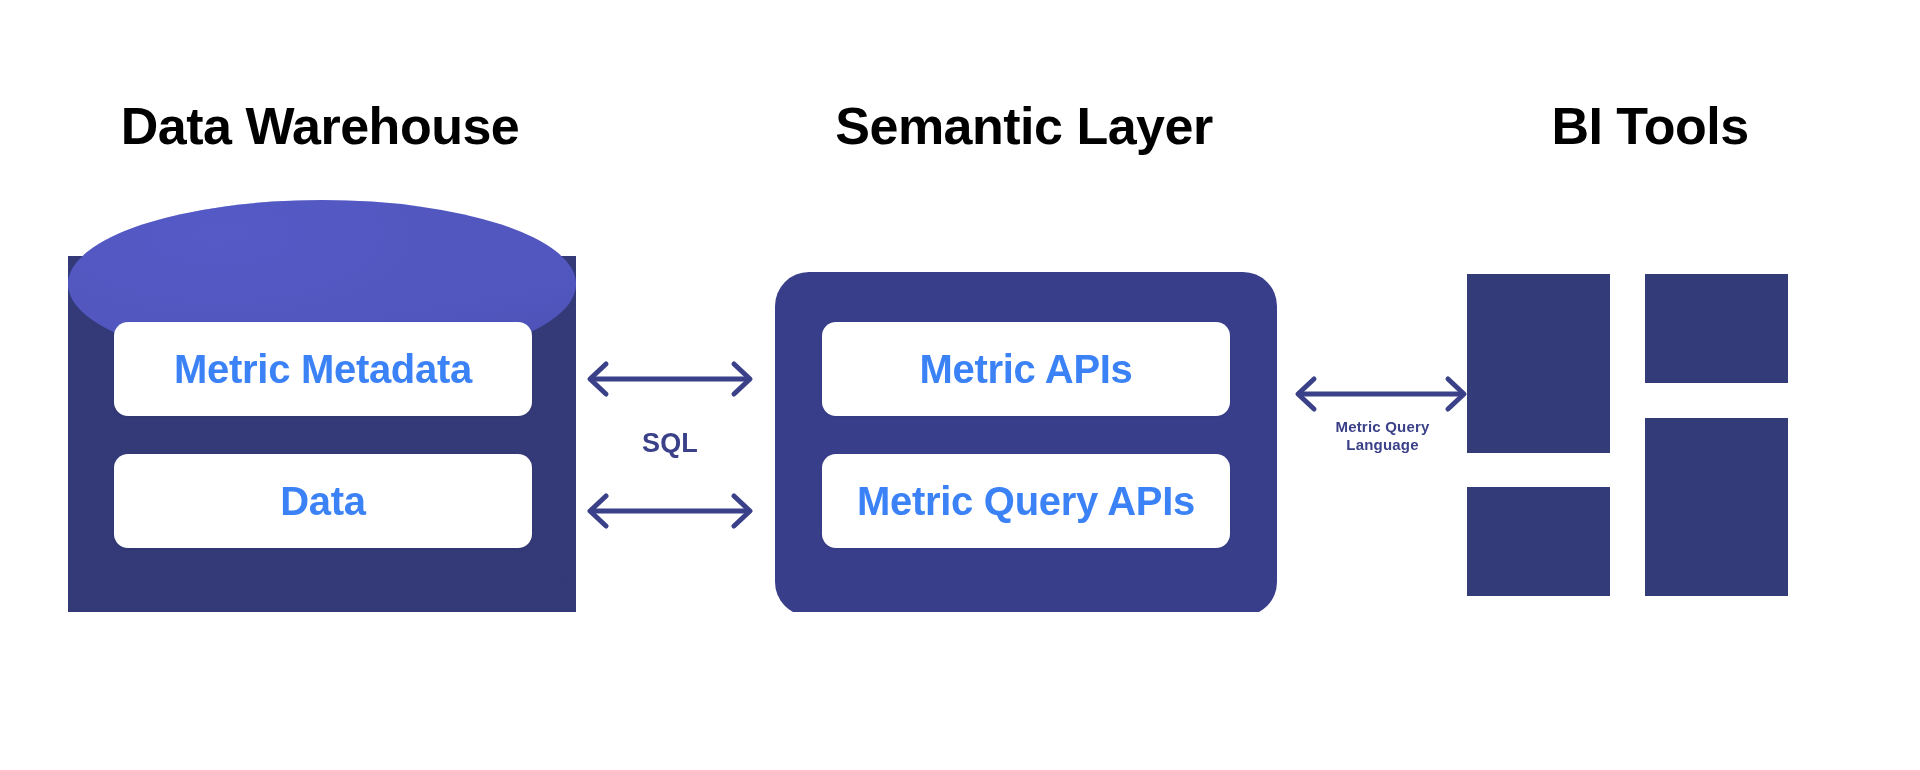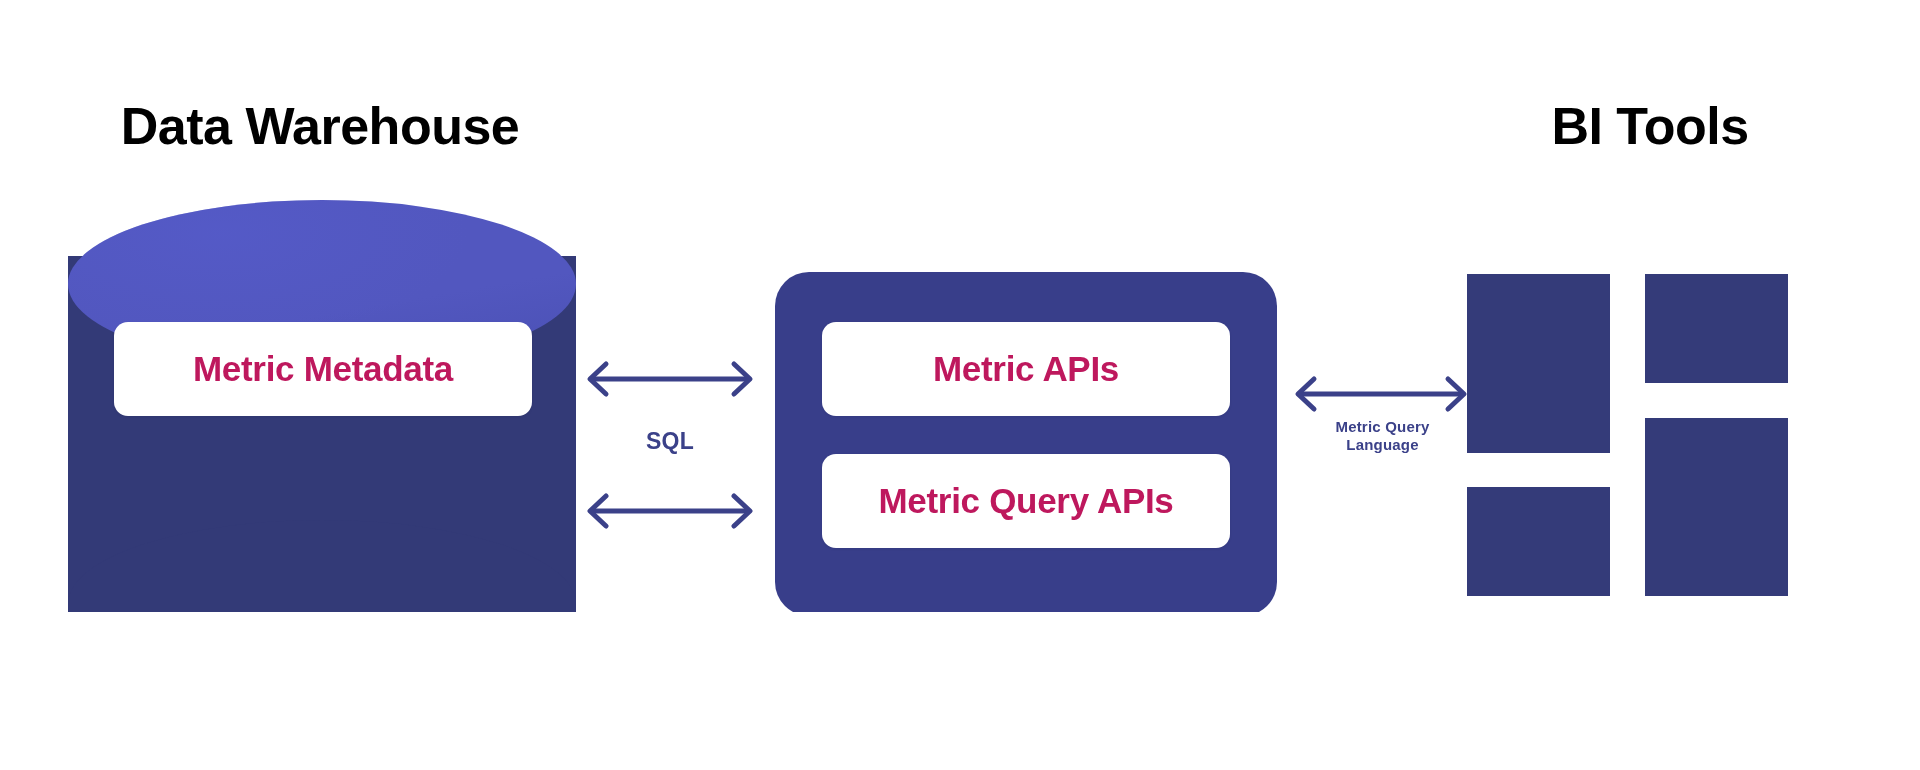--- a/index.html
+++ b/index.html
@@ -81,22 +81,22 @@
 
   
   .pill {
     position: absolute;
     background: #ffffff;
     border-radius: 14px;
     display: flex;
     align-items: center;
     justify-content: center;
     font-weight: 700;
-    font-size: 35px;
-    color: #be185d;
+    font-size: 40px;
+    color: #3b82f6;
     letter-spacing: -0.3px;
     white-space: nowrap;
     box-shadow: 0 1px 3px rgba(0,0,0,0.08);
   }
   #dw-pill-0 { left: 114px; top: 322px; width: 418px; height: 94px; }
   #dw-pill-1 { left: 114px; top: 454px; width: 418px; height: 94px; }
 
   
   #semantic-box {
     position: absolute;
@@ -123,21 +123,21 @@
     font-weight: 700;
     color: #3b4189;
     text-align: center;
     line-height: 1.18;
     white-space: pre-line;
   }
   #label-sql {
     left: 585px;
     width: 170px;
     top: 428px;
-    font-size: 23px;
+    font-size: 27px;
     letter-spacing: 0.2px;
   }
   #label-mql {
     left: 1275px;
     width: 215px;
     top: 418px;
     font-size: 15px;
     letter-spacing: 0.2px;
   }
 
@@ -151,33 +151,35 @@
   #bi-block-2 { left: 1467px; top: 487px; width: 143px; height: 109px; }
   #bi-block-3 { left: 1645px; top: 418px; width: 143px; height: 178px; }
 </style>
 </head>
 <body>
 
 <div id="canvas">
 
   <div class="col-title" id="title-warehouse">Data Warehouse</div>
 
+  <div class="col-title" id="title-semantic">Semantic Layer</div>
 
   <div class="col-title" id="title-bi">BI Tools</div>
 
   <div id="cylinder">
     <div class="cyl-body"></div>
     <div class="cyl-bottom"></div>
     <div class="cyl-top">
       <div class="cyl-top-shade"></div>
     </div>
   </div>
 
   <div class="pill" id="dw-pill-0">Metric Metadata</div>
 
+  <div class="pill" id="dw-pill-1">Data</div>
 
   <div class="arrow" style="left:580px; top:357px; width:180px;">
     <svg width="180" height="44" viewBox="0 0 180 44" aria-hidden="true">
       <line x1="10" y1="22" x2="170" y2="22" stroke="#3b4189" stroke-width="5"></line>
       <polyline points="26,7 10,22 26,37" fill="none" stroke="#3b4189" stroke-width="5" stroke-linecap="round" stroke-linejoin="round"></polyline>
       <polyline points="154,7 170,22 154,37" fill="none" stroke="#3b4189" stroke-width="5" stroke-linecap="round" stroke-linejoin="round"></polyline>
     </svg>
   </div>
 
   <div class="arrow" style="left:580px; top:489px; width:180px;">

